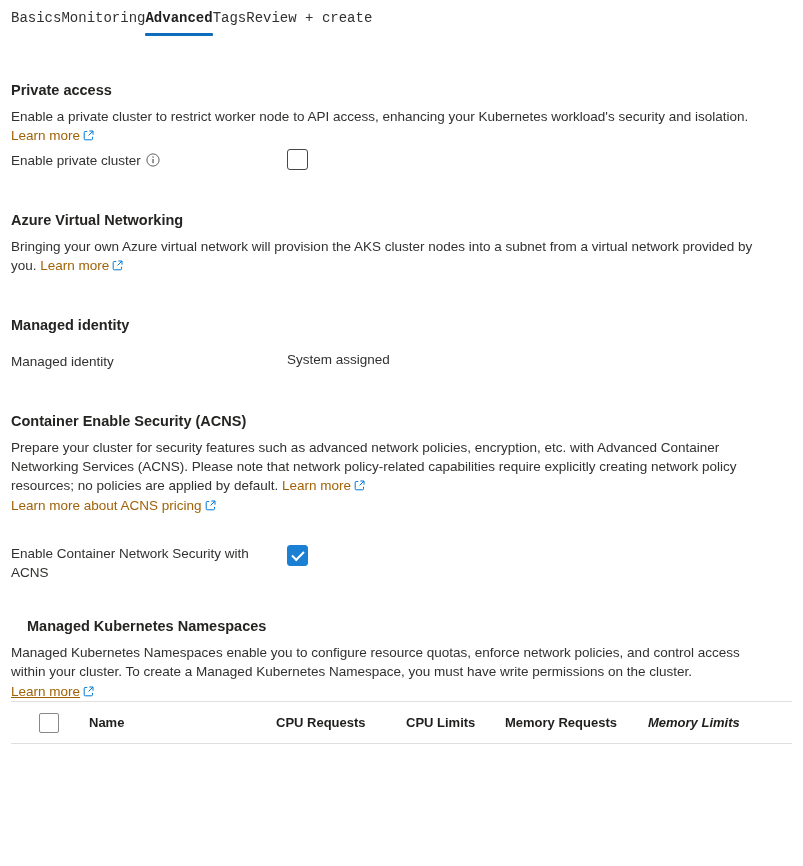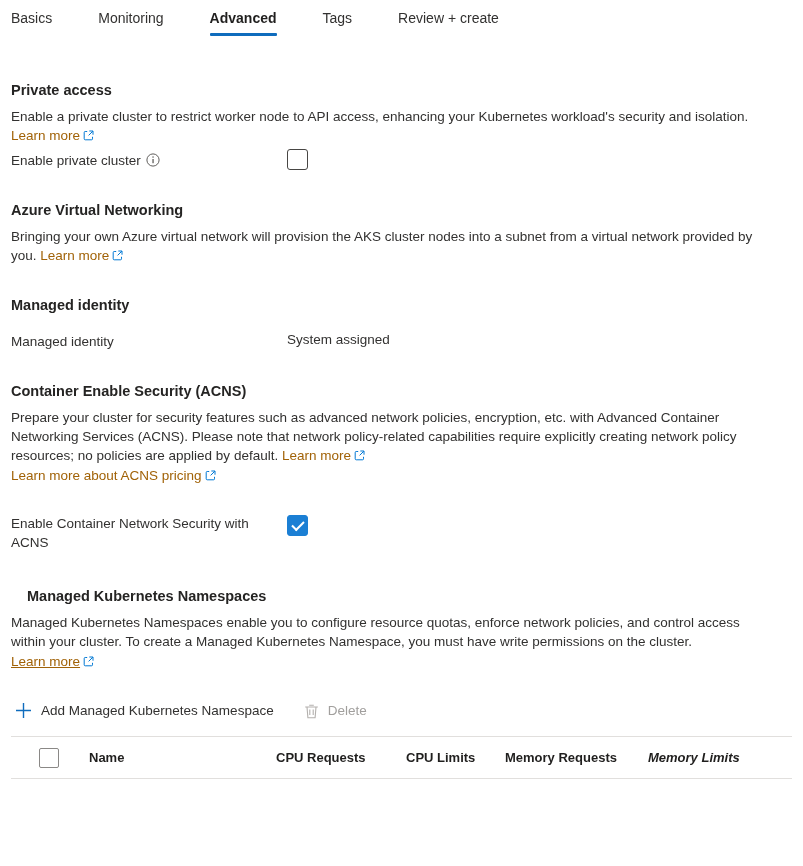--- a/index.html
+++ b/index.html
@@ -7,35 +7,35 @@
   body {
     width: 803px; height: 866px;
     font-family: "Liberation Sans", sans-serif;
     color: #323130;
     font-size: 13.5px;
     overflow: hidden;
   }
   .page { padding: 10px 11px 0 11px; }
 
   
-  .tabbar { display: flex; gap: 46px; padding-left: 0; }
+  .tabbar { display: flex; padding-left: 0; font-family: Liberation Mono, monospace; }
   .tab {
     font-size: 14px; color: #323130; cursor: pointer;
     padding-bottom: 10px; position: relative; white-space: nowrap;
   }
   .tab.active { font-weight: 700; color: #201f1e; }
   .tab.active::after {
     content: ""; position: absolute; left: 0; right: 0; bottom: 0;
     height: 3px; background: #0f6cbd; border-radius: 1px;
   }
 
   
   .section-heading {
     font-size: 14.5px; font-weight: 700; color: #252423;
-    margin-top: 32px; margin-bottom: 9px;
+    margin-top: 42px; margin-bottom: 9px;
   }
   .section-heading.first { margin-top: 46px; }
   .desc { max-width: 742px; line-height: 19px; color: #323130; }
   a.link { color: #a16207; text-decoration: none; cursor: pointer; white-space: nowrap; }
   a.link.underlined { text-decoration: underline; }
   .ext-icon { margin-left: 3px; vertical-align: -1px; }
   .standalone-link { margin-top: 1px; line-height: 19px; }
 
   
   .field-row { display: flex; align-items: flex-start; margin-top: 4px; }
@@ -172,34 +172,20 @@
       <span>Managed Kubernetes Namespaces enable you to configure resource quotas, enforce network policies, and control access within your cluster. To create a Managed Kubernetes Namespace, you must have write permissions on the cluster.</span>
     </div>
     <div class="standalone-link">
       <a class="link underlined"><span>Learn more</span><svg class="ext-icon" width="11" height="11" viewBox="0 0 11 11">
             <path d="M4.2 1.5H2.2a1 1 0 0 0-1 1v6.3a1 1 0 0 0 1 1h6.3a1 1 0 0 0 1-1v-2" fill="none" stroke="#0078d4" stroke-width="1"></path>
             <path d="M6.3 1h3.7v3.7" fill="none" stroke="#0078d4" stroke-width="1"></path>
             <path d="M9.8 1.2 5.6 5.4" fill="none" stroke="#0078d4" stroke-width="1"></path>
           </svg></a>
     </div>
 
-    <div class="toolbar">
-      <button class="toolbar-btn">
-        <svg width="17" height="17" viewBox="0 0 17 17">
-            <path d="M8.5 1v15M1 8.5h15" stroke="#0f6cbd" stroke-width="1.4" fill="none"></path>
-          </svg>
-        <span>Add Managed Kubernetes Namespace</span>
-      </button>
-      <button class="toolbar-btn disabled">
-        <svg width="15" height="16" viewBox="0 0 15 16">
-            <path d="M5.2 2.2h4.6M1.2 4h12.6M3 4l.9 10.8h7.2L12 4M5.8 6.5v5.6M9.2 6.5v5.6" fill="none" stroke="#b3b0ad" stroke-width="1.1"></path>
-          </svg>
-        <span>Delete</span>
-      </button>
-    </div>
 
     <div class="table">
       <div class="table-header">
         <div class="cell-check">
           <div class="checkbox" data-checked="false"></div>
         </div>
         <div class="th col-name">Name</div>
         <div class="th col-cpureq">CPU Requests</div>
         <div class="th col-cpulim">CPU Limits</div>
         <div class="th col-memreq">Memory Requests</div>

